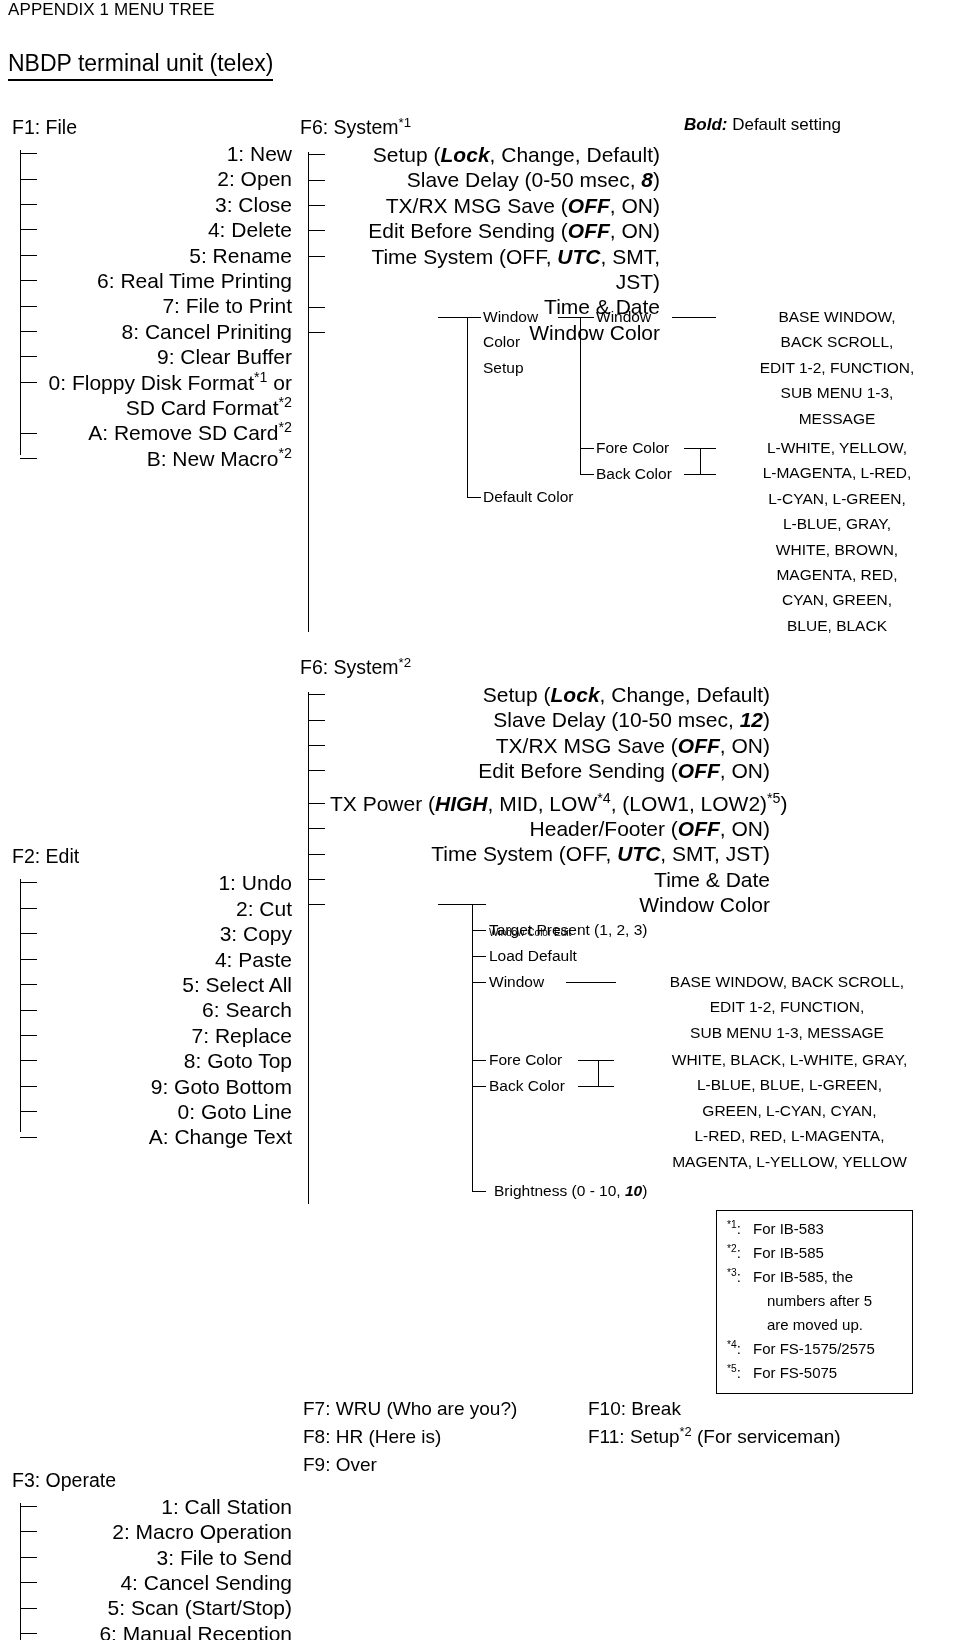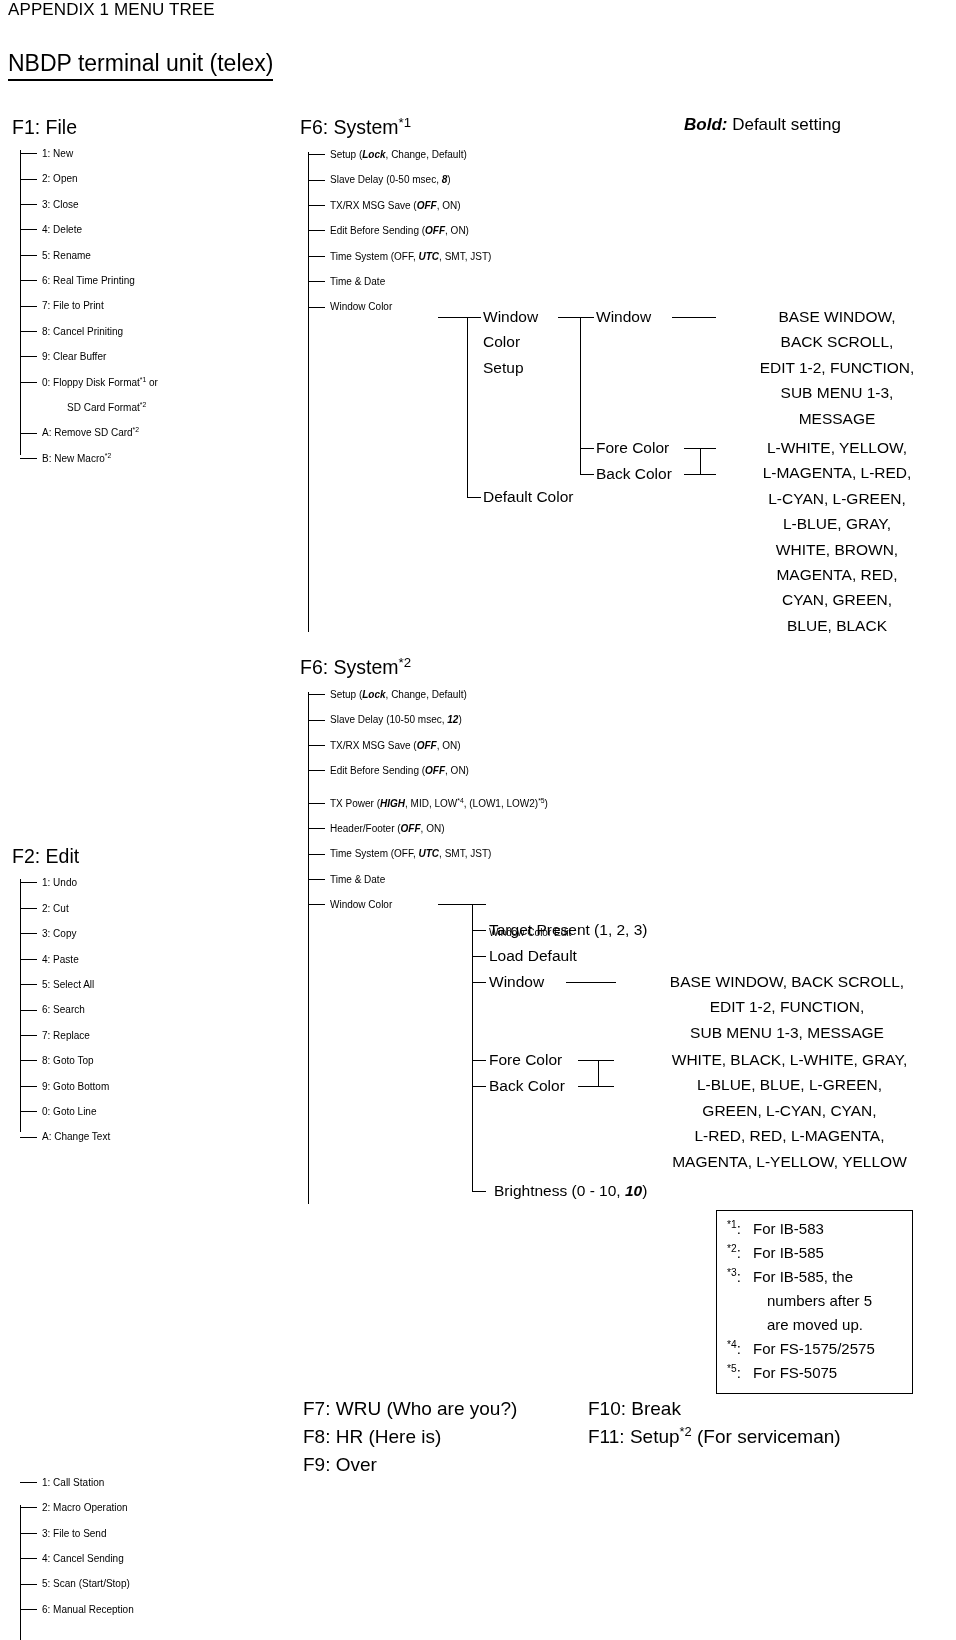--- a/index.html
+++ b/index.html
@@ -37,24 +37,25 @@
     font-size: 17px;
   }
   #legend-bold b { font-style: italic; }
 
   
   .grp-title {
     font-size: 19.5px;
     line-height: 24px;
   }
   .item {
-    font-size: 10px;
+    font-size: 21px;
     line-height: 25.4px;
     position: relative;
     padding-left: 30px;
+    text-align: right;
   }
   .item .tick {
     position: absolute;
     left: 8px;
     top: 12.2px;
     width: 17px;
     height: 0;
     border-top: 1.6px solid #000;
   }
   .item.cont { padding-left: 30px; }
@@ -160,20 +161,21 @@
     <div class="item"><span class="tick"></span><span>6: Search</span></div>
     <div class="item"><span class="tick"></span><span>7: Replace</span></div>
     <div class="item"><span class="tick"></span><span>8: Goto Top</span></div>
     <div class="item"><span class="tick"></span><span>9: Goto Bottom</span></div>
     <div class="item"><span class="tick"></span><span>0: Goto Line</span></div>
     <div class="item"><span class="tick"></span><span>A: Change Text</span></div>
   </div>
 </div>
 
 <div class="abs tree" style="left:12px; top:806px; width:280px;">
+  <div class="grp-title">F3: Operate</div>
   <div class="spine" style="top:35px; height:228px;"></div>
   <div style="margin-top:2px;">
     <div class="item"><span class="tick"></span><span>1: Call Station</span></div>
     <div class="item"><span class="tick"></span><span>2: Macro Operation</span></div>
     <div class="item"><span class="tick"></span><span>3: File to Send</span></div>
     <div class="item"><span class="tick"></span><span>4: Cancel Sending</span></div>
     <div class="item"><span class="tick"></span><span>5: Scan (Start/Stop)</span></div>
     <div class="item"><span class="tick"></span><span>6: Manual Reception</span></div>
 
   </div>

